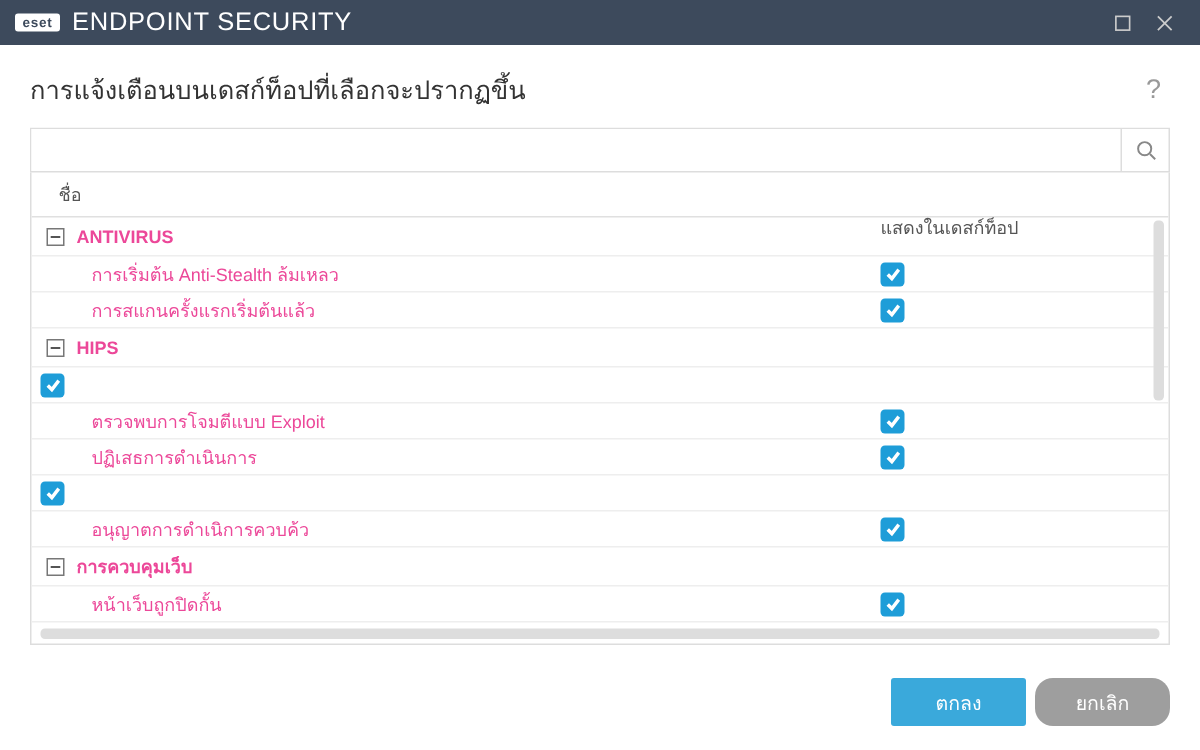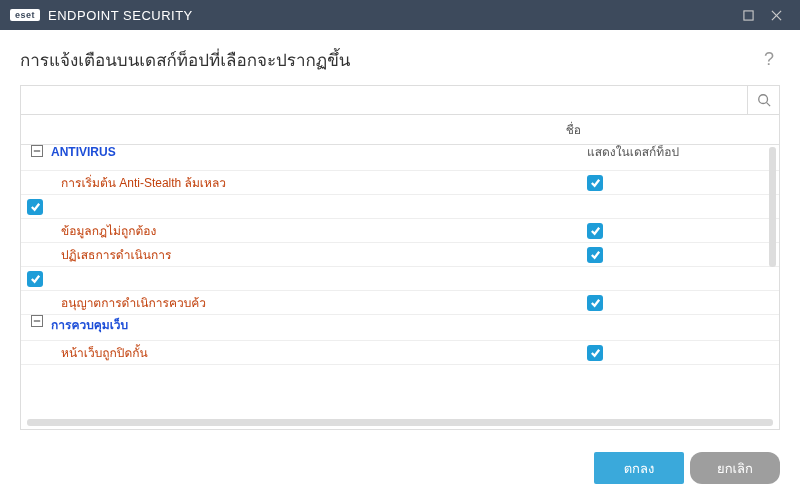--- a/index.html
+++ b/index.html
@@ -1,39 +1,39 @@
 <!DOCTYPE html>
 <html><head>
 <meta charset="utf-8">
 <style>
 * { margin: 0; padding: 0; box-sizing: border-box; }
 body { font-family: "Segoe UI", Tahoma, sans-serif; background: #fff; width: 800px; height: 500px; display: flex; flex-direction: column; overflow: hidden; }
 .titlebar { background: #3d4a5c; color: #fff; height: 30px; display: flex; align-items: center; padding: 0 10px; }
 .brand-logo { background: #fff; color: #3d4a5c; font-size: 9px; font-weight: bold; padding: 1px 5px; border-radius: 2px; letter-spacing: 0.5px; }
-.brand-text { font-size: 13px; font-weight: 300; letter-spacing: 0.5px; margin-left: 8px; }
+.brand-text { font-size: 17px; font-weight: 300; letter-spacing: 0.5px; margin-left: 8px; }
 .titlebar-spacer { flex: 1; }
 .win-btn { width: 28px; height: 28px; display: flex; align-items: center; justify-content: center; cursor: pointer; color: #ccc; }
 .win-btn svg { width: 11px; height: 11px; }
 .header { display: flex; align-items: center; padding: 16px 20px 12px; }
 .page-title { font-size: 17px; color: #333; font-weight: 400; flex: 1; }
 .help-icon { color: #999; font-size: 18px; cursor: pointer; padding: 0 6px; }
 .content { flex: 1; padding: 0 20px 10px; display: flex; flex-direction: column; overflow: hidden; }
 .search-row { display: flex; border: 1px solid #ddd; height: 30px; }
 .search-input { flex: 1; border: none; padding: 0 8px; outline: none; font-size: 13px; }
 .search-btn { width: 32px; display: flex; align-items: center; justify-content: center; border-left: 1px solid #ddd; cursor: pointer; color: #888; }
 .search-btn svg { width: 14px; height: 14px; }
 .table-wrap { border: 1px solid #ddd; border-top: none; flex: 1; overflow: hidden; position: relative; }
 .thead { display: flex; align-items: center; height: 30px; font-size: 12px; color: #555; border-bottom: 1px solid #e0e0e0; }
-.col-name { flex: 0 0 560px; padding-left: 18px; text-align: right; }
+.col-name { flex: 0 0 560px; padding-left: 18px; }
 .col-show { flex: 1; padding-left: 6px; margin-top: 44px; }
 .tbody { overflow-y: auto; height: calc(100% - 30px); }
-.group-row { display: flex; align-items: flex-start; height: 26px; border-bottom: 1px solid #eee; font-size: 12px; font-weight: bold; color: #1d4ed8; }
+.group-row { display: flex; align-items: center; height: 26px; border-bottom: 1px solid #eee; font-size: 12px; font-weight: bold; color: #ec4899; }
 .toggle-box { width: 12px; height: 12px; border: 1px solid #777; margin: 0 8px 0 10px; display: flex; align-items: center; justify-content: center; cursor: pointer; }
 .toggle-box svg { width: 8px; height: 8px; }
-.item-row { display: flex; align-items: center; height: 24px; border-bottom: 1px solid #eee; font-size: 12px; color: #c2410c; }
+.item-row { display: flex; align-items: center; height: 24px; border-bottom: 1px solid #eee; font-size: 12px; color: #ec4899; }
 .item-label { flex: 0 0 560px; padding-left: 40px; }
 .item-check { flex: 1; padding-left: 6px; }
 .chk { width: 16px; height: 16px; background: #1e9dd8; border-radius: 3px; display: flex; align-items: center; justify-content: center; cursor: pointer; }
 .chk svg { width: 11px; height: 11px; stroke: #fff; stroke-width: 2.5; fill: none; }
 .hscroll { position: absolute; bottom: 3px; left: 6px; right: 6px; height: 7px; background: #ddd; border-radius: 3px; }
 .vscroll { position: absolute; top: 32px; right: 3px; width: 7px; height: 120px; background: #ddd; border-radius: 3px; }
 .footer { display: flex; justify-content: flex-end; gap: 6px; padding: 12px 20px 16px; }
 .btn { min-width: 90px; height: 32px; border: none; border-radius: 2px; font-size: 13px; cursor: pointer; color: #fff; }
 .btn-primary { background: #3aa9db; }
 .btn-secondary { background: #9e9e9e; border-radius: 12px; }
@@ -92,30 +92,48 @@
           <div class="item-label">การเริ่มต้น Anti-Stealth ล้มเหลว</div>
           <div class="item-check">
             <div class="chk">
               <svg viewBox="0 0 12 12">
                 <polyline points="2,6.5 5,9.5 10,3"></polyline>
               </svg>
             </div>
           </div>
         </div>
         <div class="item-row">
+          <div class="item-label">การสแกนครั้งแรกเริ่มต้นแล้ว</div>
+          <div class="item-check">
+            <div class="chk">
+              <svg viewBox="0 0 12 12">
+                <polyline points="2,6.5 5,9.5 10,3"></polyline>
+              </svg>
+            </div>
+          </div>
+        </div>
+        <div class="group-row">
+          <span class="toggle-box">
+            <svg viewBox="0 0 10 10">
+              <line x1="1" y1="5" x2="9" y2="5" stroke="#555" stroke-width="1.5"></line>
+            </svg>
+          </span>
+          <span>HIPS</span>
+        </div>
+        <div class="item-row">
           <div class="item-check">
             <div class="chk">
               <svg viewBox="0 0 12 12">
                 <polyline points="2,6.5 5,9.5 10,3"></polyline>
               </svg>
             </div>
           </div>
         </div>
         <div class="item-row">
-          <div class="item-label">ข้อมูลกฎไม่ถูกต้อง</div>
+          <div class="item-label">ตรวจพบการโจมตีแบบ Exploit</div>
           <div class="item-check">
             <div class="chk">
               <svg viewBox="0 0 12 12">
                 <polyline points="2,6.5 5,9.5 10,3"></polyline>
               </svg>
             </div>
           </div>
         </div>
         <div class="item-row">
           <div class="item-label">ปฏิเสธการดำเนินการ</div>

